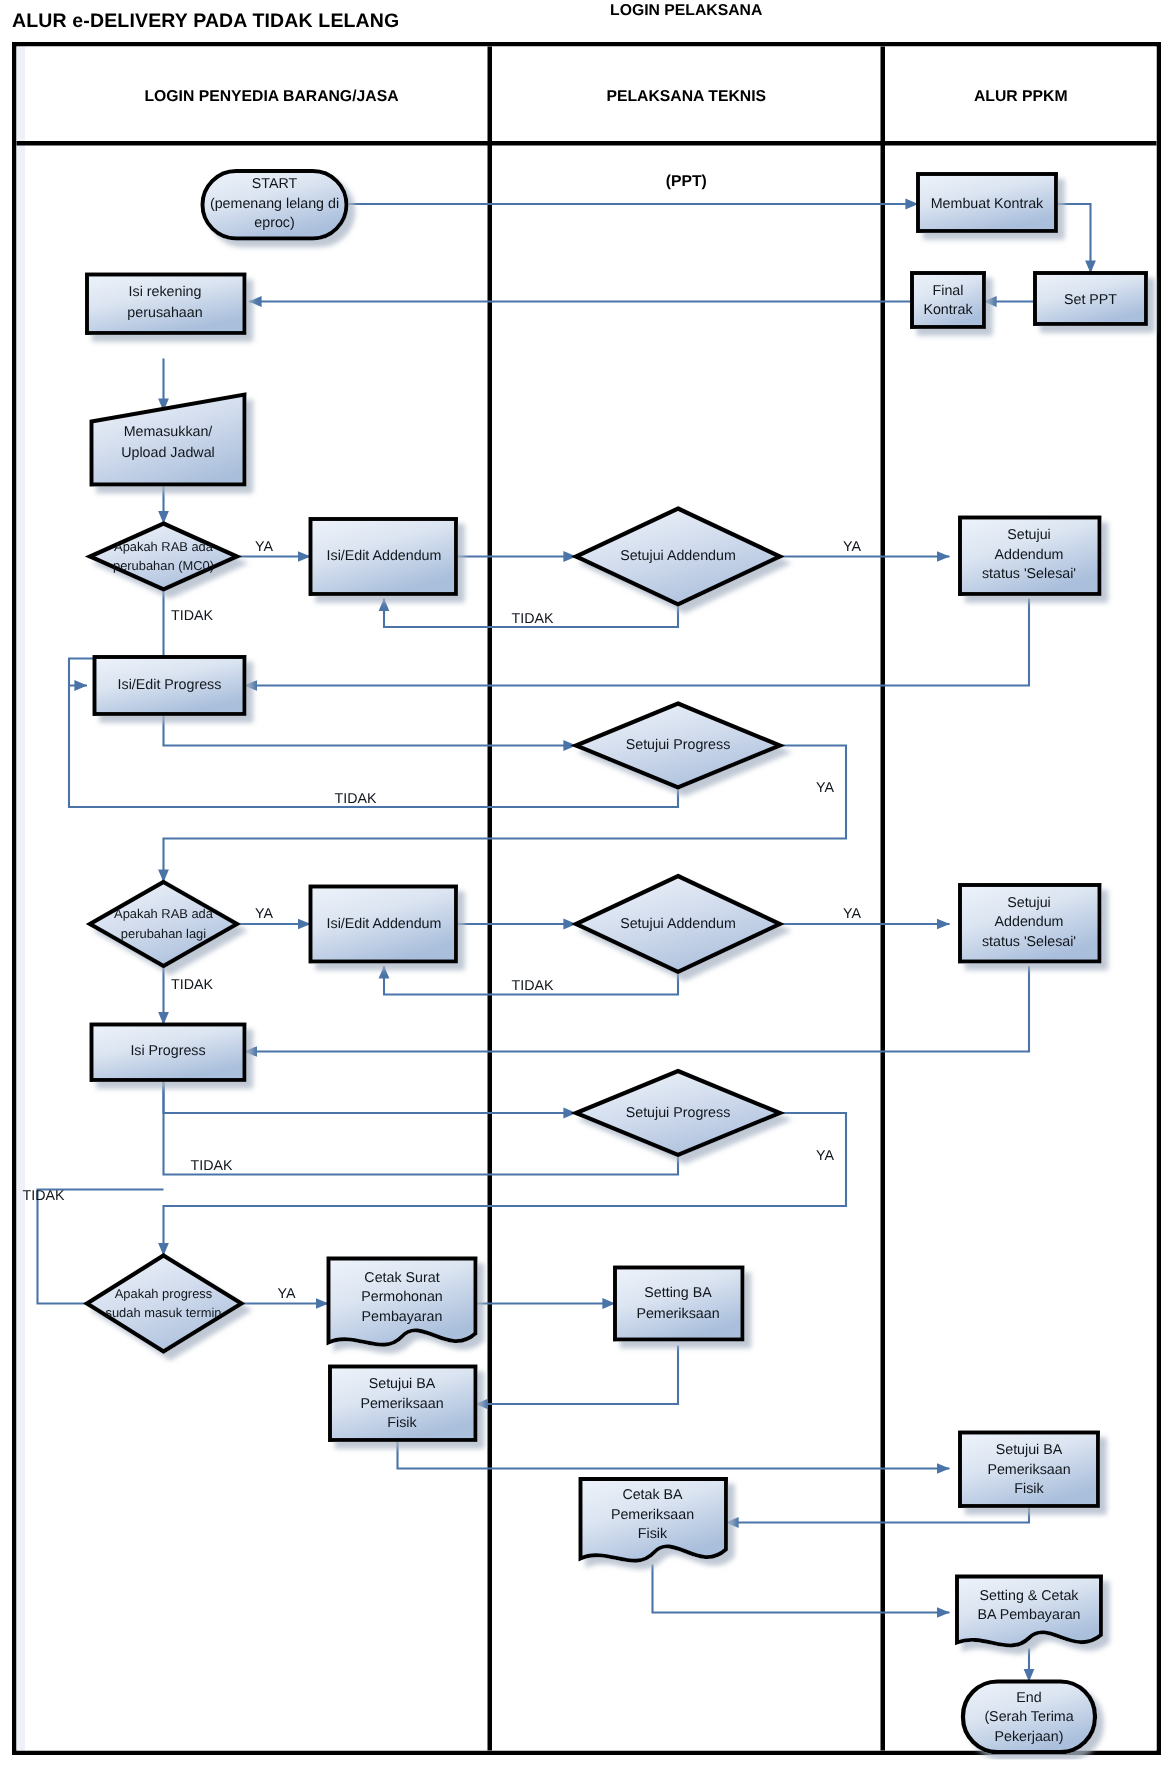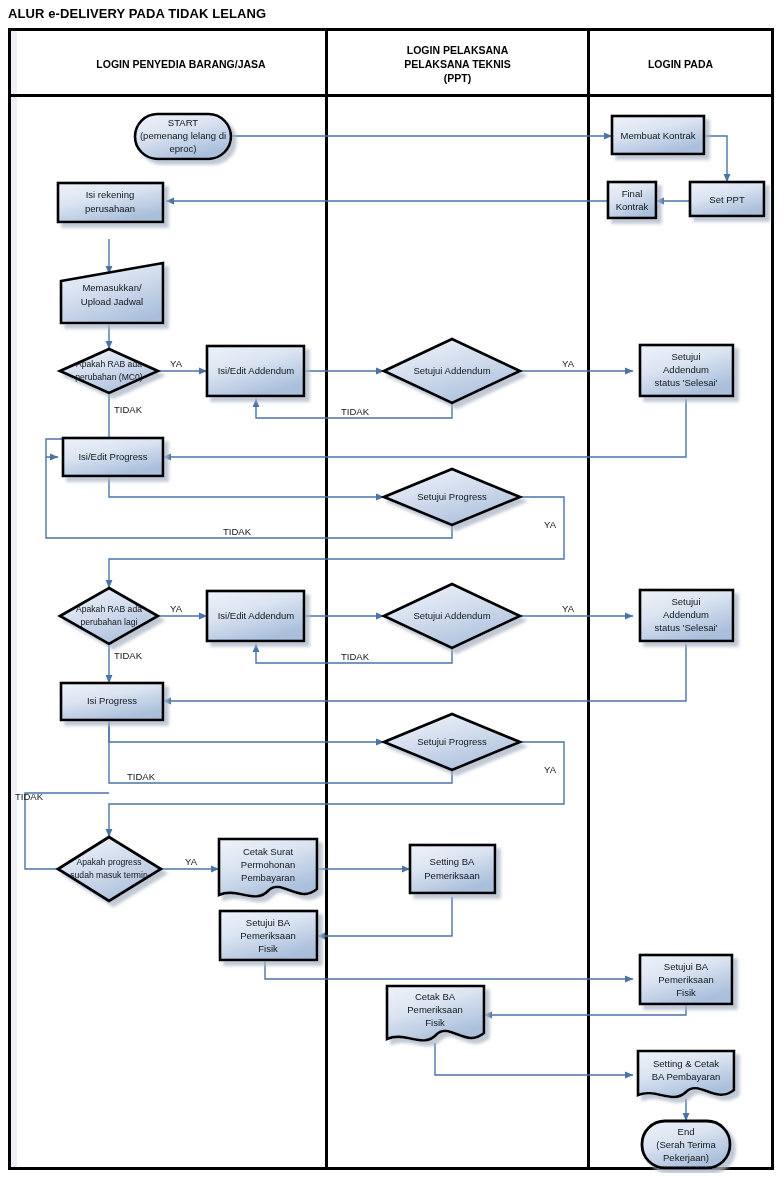--- a/index.html
+++ b/index.html
@@ -14,21 +14,21 @@
   }
   #frame-inner-tint{
     position:absolute;left:0;top:0;right:0;bottom:0;
     background:linear-gradient(to right,#eef2f8 0 6px,#ffffff 6px 100%);
     pointer-events:none;
   }
   .col-div{position:absolute;top:0;width:3px;background:#000;}
   .header-row{position:absolute;left:0;top:0;width:100%;height:66px;border-bottom:3px solid #000;box-sizing:border-box;}
   .hdr{
     position:absolute;top:0;height:66px;display:flex;align-items:center;justify-content:center;
-    text-align:center;font-size:10.5px;font-weight:bold;color:#000;line-height:1.35;
+    text-align:center;font-size:10.5px;font-weight:bold;color:#000;line-height:1.35;gap:43px;
   }
   svg#flow{position:absolute;left:0;top:0;width:766px;height:1142px;}
   .nodeLabel{
     font-family:"Liberation Sans",sans-serif;font-size:9.5px;fill:#11161c;
     text-anchor:middle;dominant-baseline:middle;
   }
   .edgeLabel{
     font-family:"Liberation Sans",sans-serif;font-size:9.5px;fill:#11161c;
   }
 </style>
@@ -43,21 +43,21 @@
   <div class="header-row">
     <div class="hdr" style="left:0;width:340px;">
       <span>LOGIN PENYEDIA BARANG/JASA</span>
     </div>
     <div class="hdr" style="left:317px;width:259px;flex-direction:column;">
       <span>LOGIN PELAKSANA</span>
       <span>PELAKSANA TEKNIS</span>
       <span>(PPT)</span>
     </div>
     <div class="hdr" style="left:579px;width:181px;">
-      <span>LOGIN PADA</span>
+      <span>ALUR PPKM</span>
     </div>
   </div>
 
   <div class="col-div" style="left:314px;height:1136px;"></div>
   <div class="col-div" style="left:576px;height:1136px;"></div>
 
   <svg id="flow" viewBox="0 0 766 1142">
     <defs>
       <linearGradient id="gNode" x1="0" y1="0" x2="0.55" y2="1">
         <stop offset="0%" stop-color="#eef3fa"></stop>

